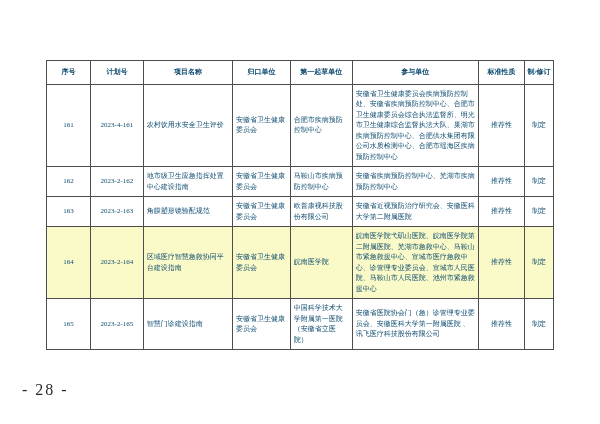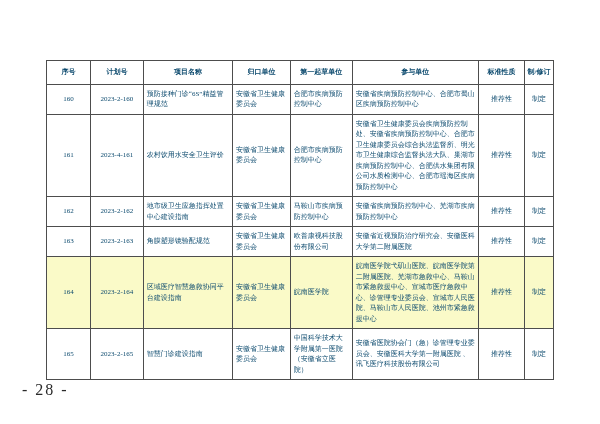--- a/index.html
+++ b/index.html
@@ -85,30 +85,20 @@
         <th>项目名称</th>
         <th>归口单位</th>
         <th>第一起草单位</th>
         <th>参与单位</th>
         <th>标准性质</th>
         <th>制/修订</th>
       </tr>
     </thead>
     <tbody>
         <tr>
-    <td class="c-seq">160</td>
-    <td class="c-plan">2023-2-160</td>
-    <td class="c-proj">预防接种门诊“6S”精益管理规范</td>
-    <td class="c-auth">安徽省卫生健康委员会</td>
-    <td class="c-draft">合肥市疾病预防控制中心</td>
-    <td class="c-part">安徽省疾病预防控制中心、合肥市蜀山区疾病预防控制中心</td>
-    <td class="c-nature">推荐性</td>
-    <td class="c-rev">制定</td>
-  </tr>
-        <tr>
     <td class="c-seq">161</td>
     <td class="c-plan">2023-4-161</td>
     <td class="c-proj">农村饮用水安全卫生评价</td>
     <td class="c-auth">安徽省卫生健康委员会</td>
     <td class="c-draft">合肥市疾病预防控制中心</td>
     <td class="c-part">安徽省卫生健康委员会疾病预防控制处、安徽省疾病预防控制中心、合肥市卫生健康委员会综合执法监督所、明光市卫生健康综合监督执法大队、巢湖市疾病预防控制中心、合肥供水集团有限公司水质检测中心、合肥市瑶海区疾病预防控制中心</td>
     <td class="c-nature">推荐性</td>
     <td class="c-rev">制定</td>
   </tr>
         <tr>

